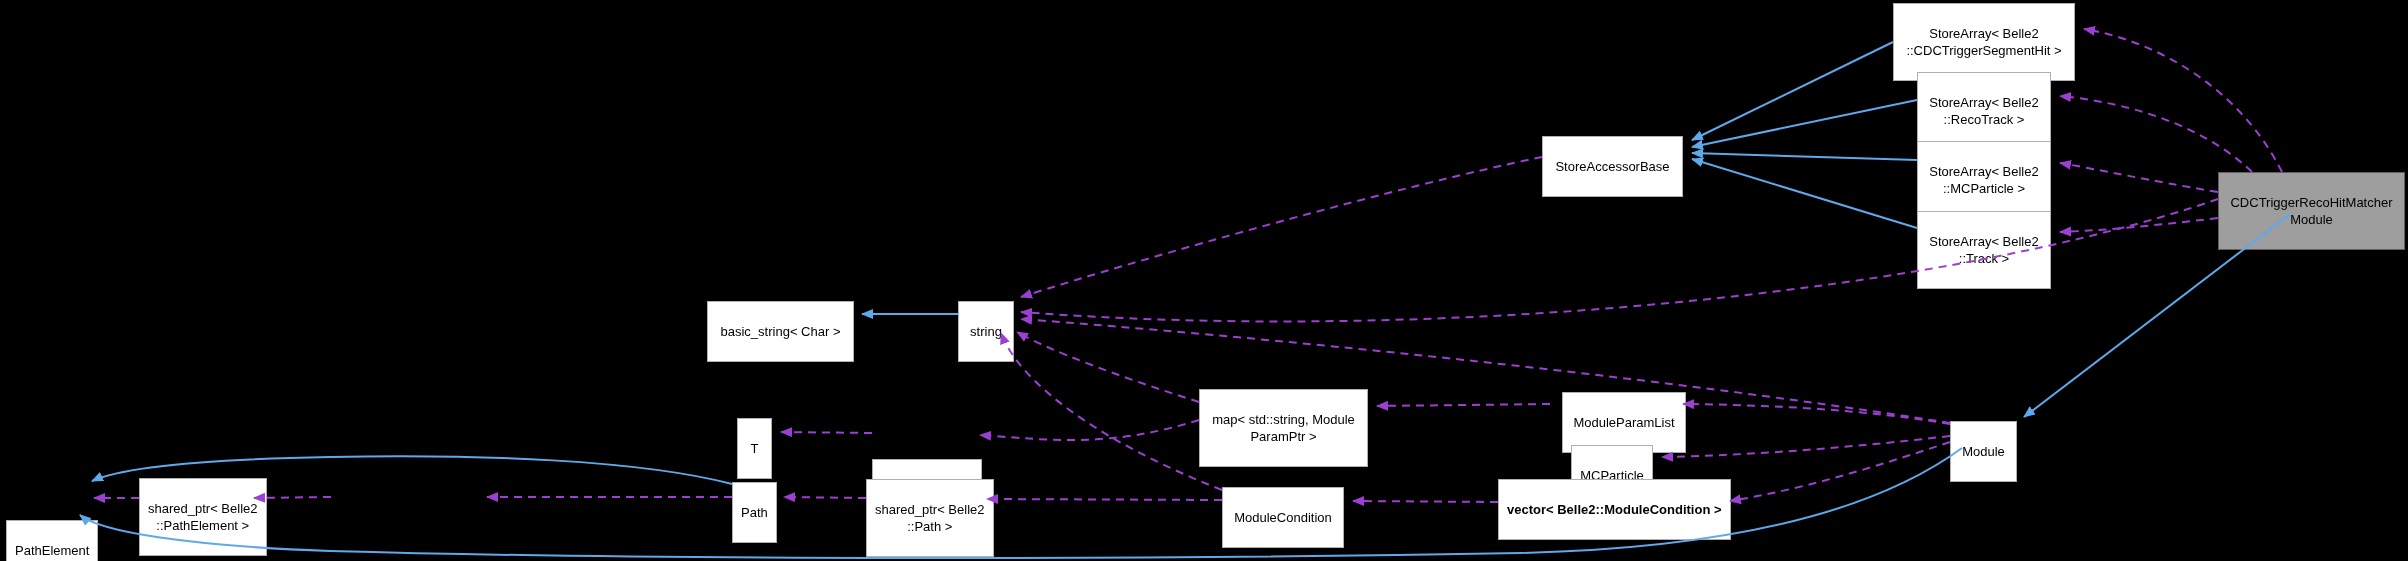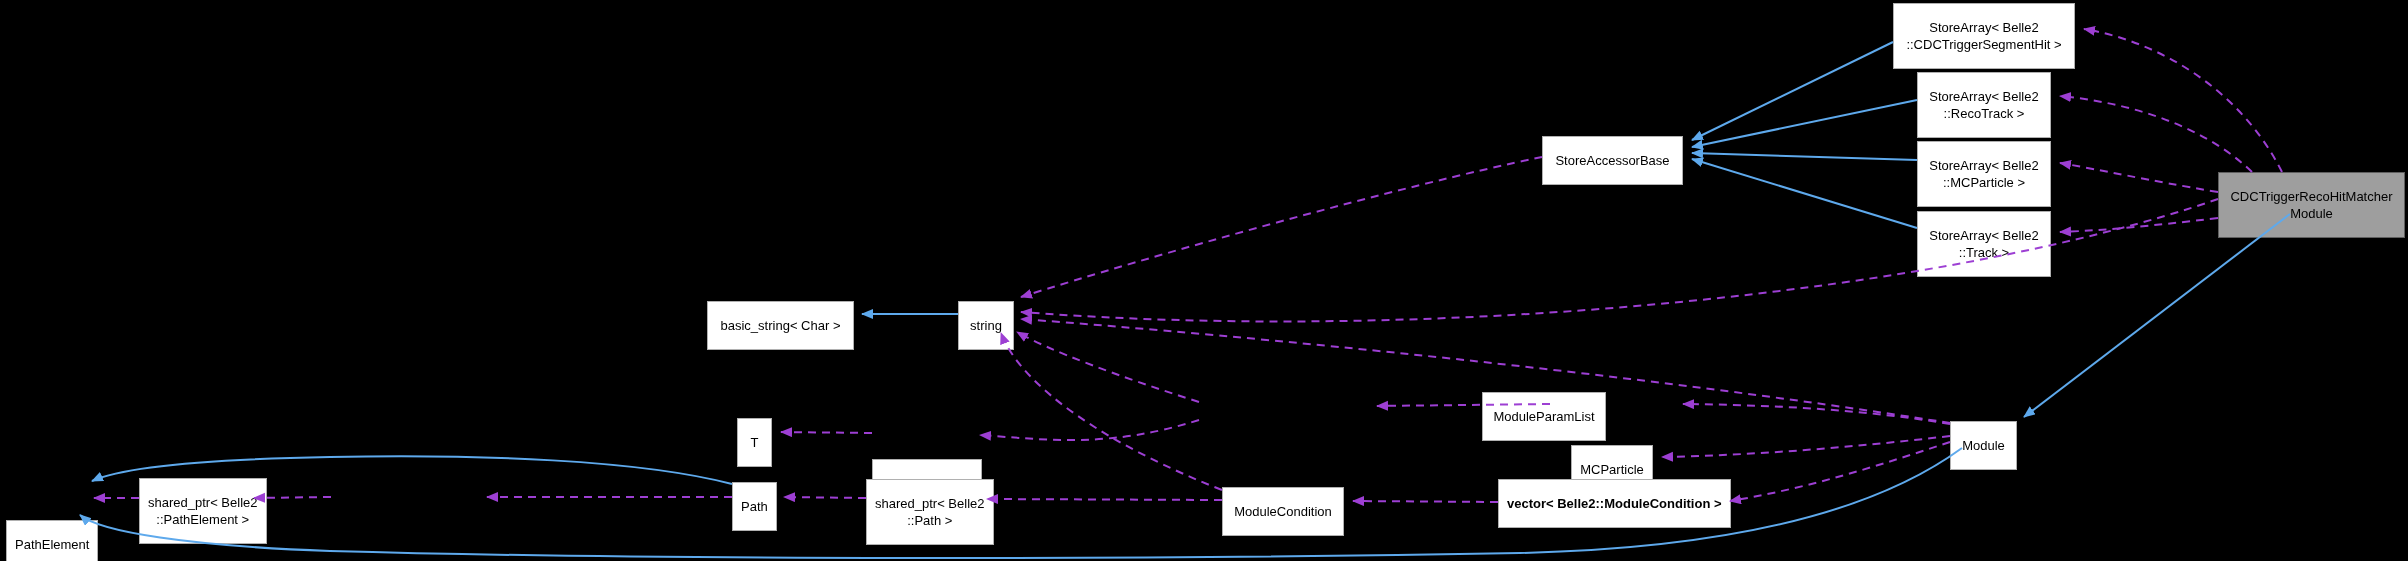--- a/index.html
+++ b/index.html
@@ -12,21 +12,21 @@
   }
   .edges{position:absolute;left:0;top:0;z-index:3;pointer-events:none;}
   .node{
     position:absolute;z-index:2;
     box-sizing:border-box;
     background:#ffffff;
     border:1.5px solid #b0b0b0;
     color:#000000;
     font-size:13px;line-height:17px;
     text-align:center;
-    padding:15px 8px;
+    padding:21px 8px;
     display:flex;flex-direction:column;justify-content:center;align-items:center;
     white-space:nowrap;
     cursor:pointer;
   }
   .node.hl{
     background:#9e9e9e;
     border-color:#5f5f5f;
     align-items:center;
   }
   .node span{display:block;}
@@ -60,21 +60,25 @@
   <div class="node hl" style="left:2218px;top:172px;min-width:187px;">
       <span>CDCTriggerRecoHitMatcher</span>
       <span>Module</span>
     </div>
   <div class="node" style="left:707px;top:301px;min-width:147px;">
       <span>basic_string&lt; Char &gt;</span>
     </div>
   <div class="node" style="left:958px;top:301px;min-width:56px;">
       <span>string</span>
     </div>
-  <div class="node" style="left:1482px;top:392px;min-width:124px;">
+  <div class="node" style="left:1199px;top:389px;min-width:169px;">
+      <span>map&lt; std::string, Module</span>
+      <span>ParamPtr &gt;</span>
+    </div>
+  <div class="node" style="left:1562px;top:392px;min-width:124px;">
       <span>ModuleParamList</span>
     </div>
   <div class="node" style="left:1571px;top:445px;min-width:82px;">
       <span>MCParticle</span>
     </div>
   <div class="node" style="left:1950px;top:421px;min-width:67px;">
       <span>Module</span>
     </div>
   <div class="node" style="left:737px;top:418px;min-width:35px;">
       <span>T</span>

